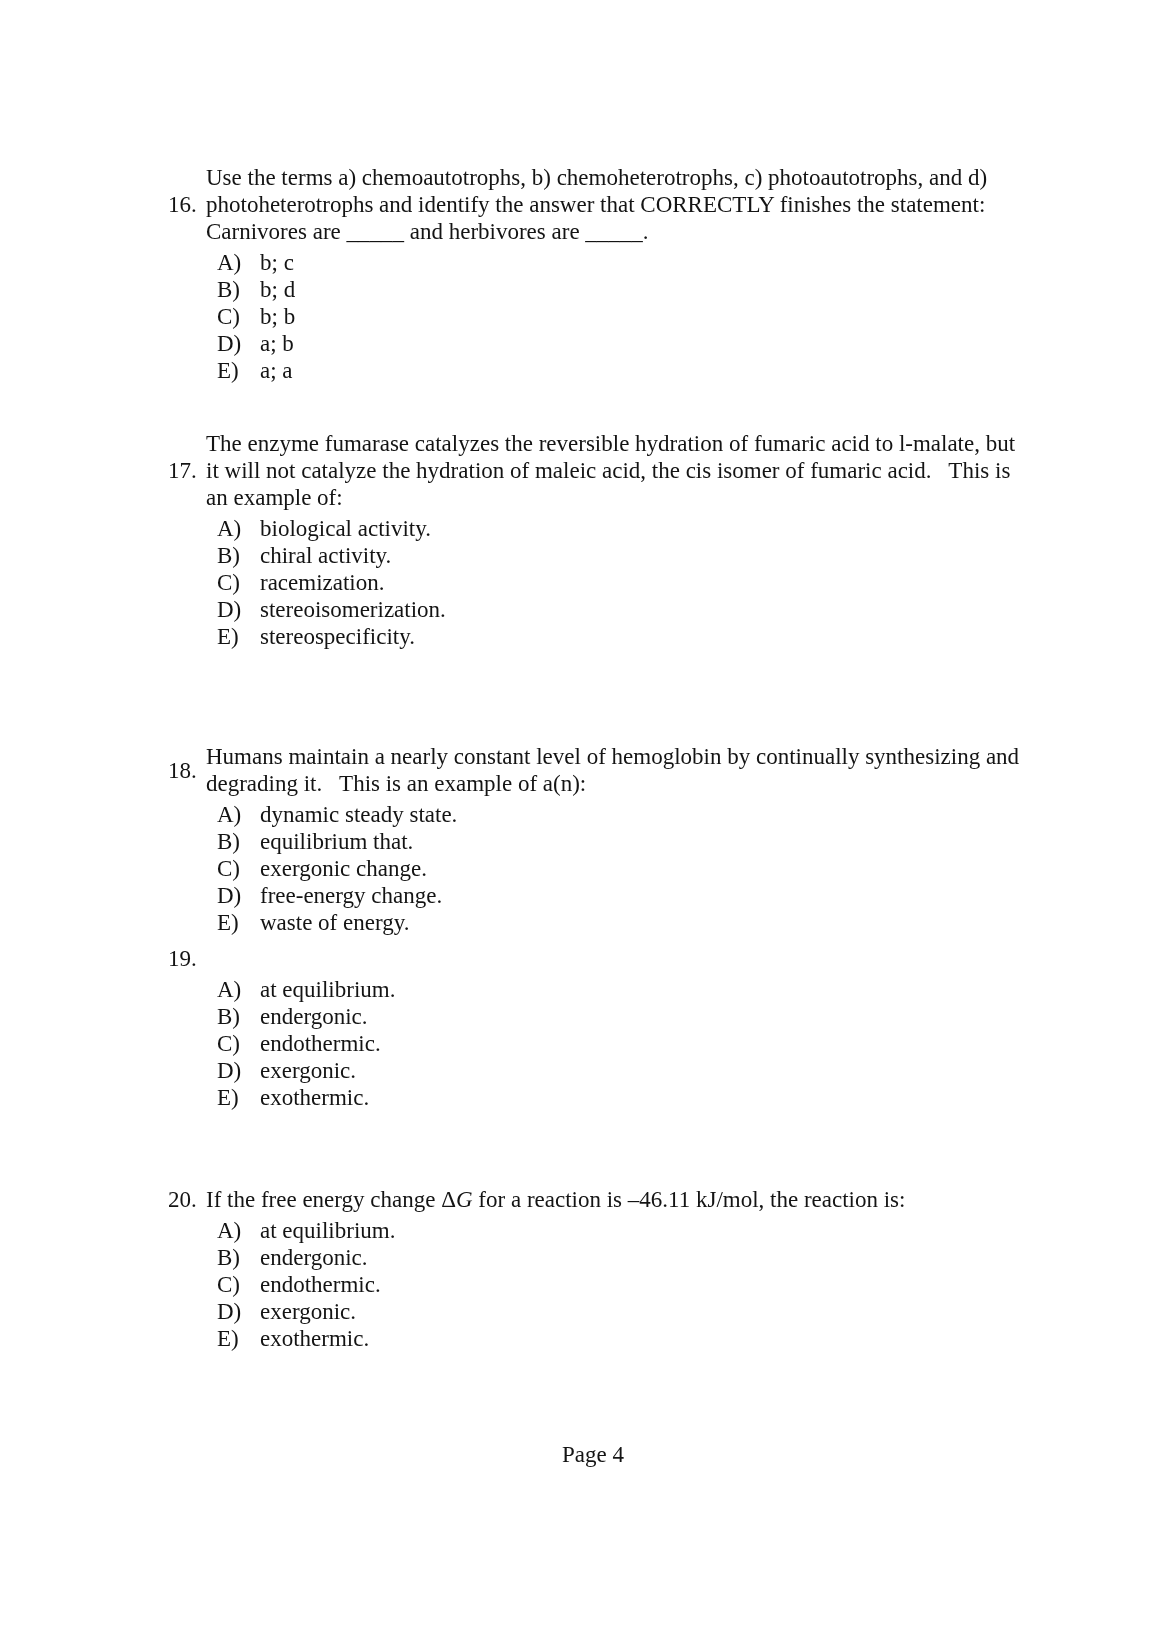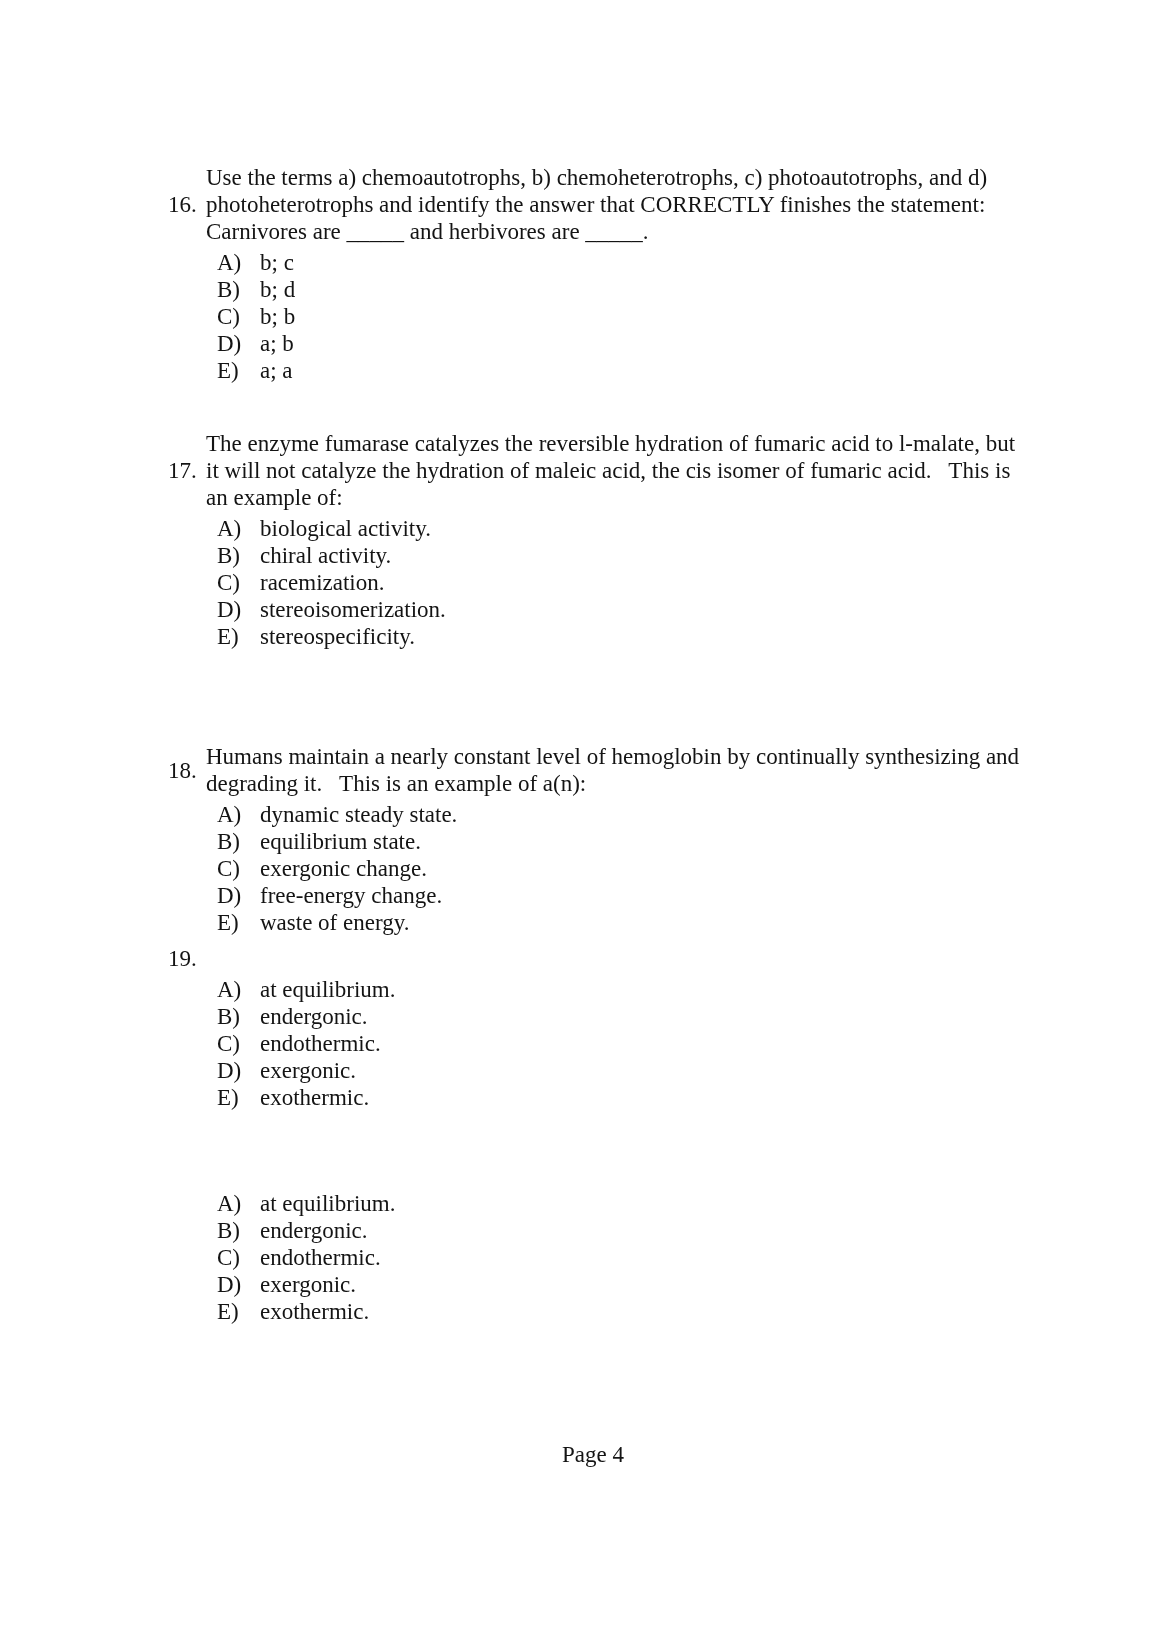--- a/index.html
+++ b/index.html
@@ -140,21 +140,21 @@
       <div class="q-text">Humans maintain a nearly constant level of hemoglobin by continually synthesizing and
 degrading it.   This is an example of a(n):</div>
     </div>
     <div class="q-options">
       <div class="opt">
         <span class="opt-letter">A)</span>
         <span class="opt-text">dynamic steady state.</span>
       </div>
       <div class="opt">
         <span class="opt-letter">B)</span>
-        <span class="opt-text">equilibrium state.</span>
+        <span class="opt-text">equilibrium that.</span>
       </div>
       <div class="opt">
         <span class="opt-letter">C)</span>
         <span class="opt-text">exergonic change.</span>
       </div>
       <div class="opt">
         <span class="opt-letter">D)</span>
         <span class="opt-text">free-energy change.</span>
       </div>
       <div class="opt">
@@ -186,20 +186,24 @@
         <span class="opt-text">exergonic.</span>
       </div>
       <div class="opt">
         <span class="opt-letter">E)</span>
         <span class="opt-text">exothermic.</span>
       </div>
     </div>
   </section>
 
   <section class="question" style="top:1186px">
+    <div class="q-head">
+      <span class="q-num">20.</span>
+      <div class="q-text"><span>If the free energy change Δ</span><span class="g-italic">G</span><span> for a reaction is –46.11 kJ/mol, the reaction is:</span></div>
+    </div>
     <div class="q-options">
       <div class="opt">
         <span class="opt-letter">A)</span>
         <span class="opt-text">at equilibrium.</span>
       </div>
       <div class="opt">
         <span class="opt-letter">B)</span>
         <span class="opt-text">endergonic.</span>
       </div>
       <div class="opt">

